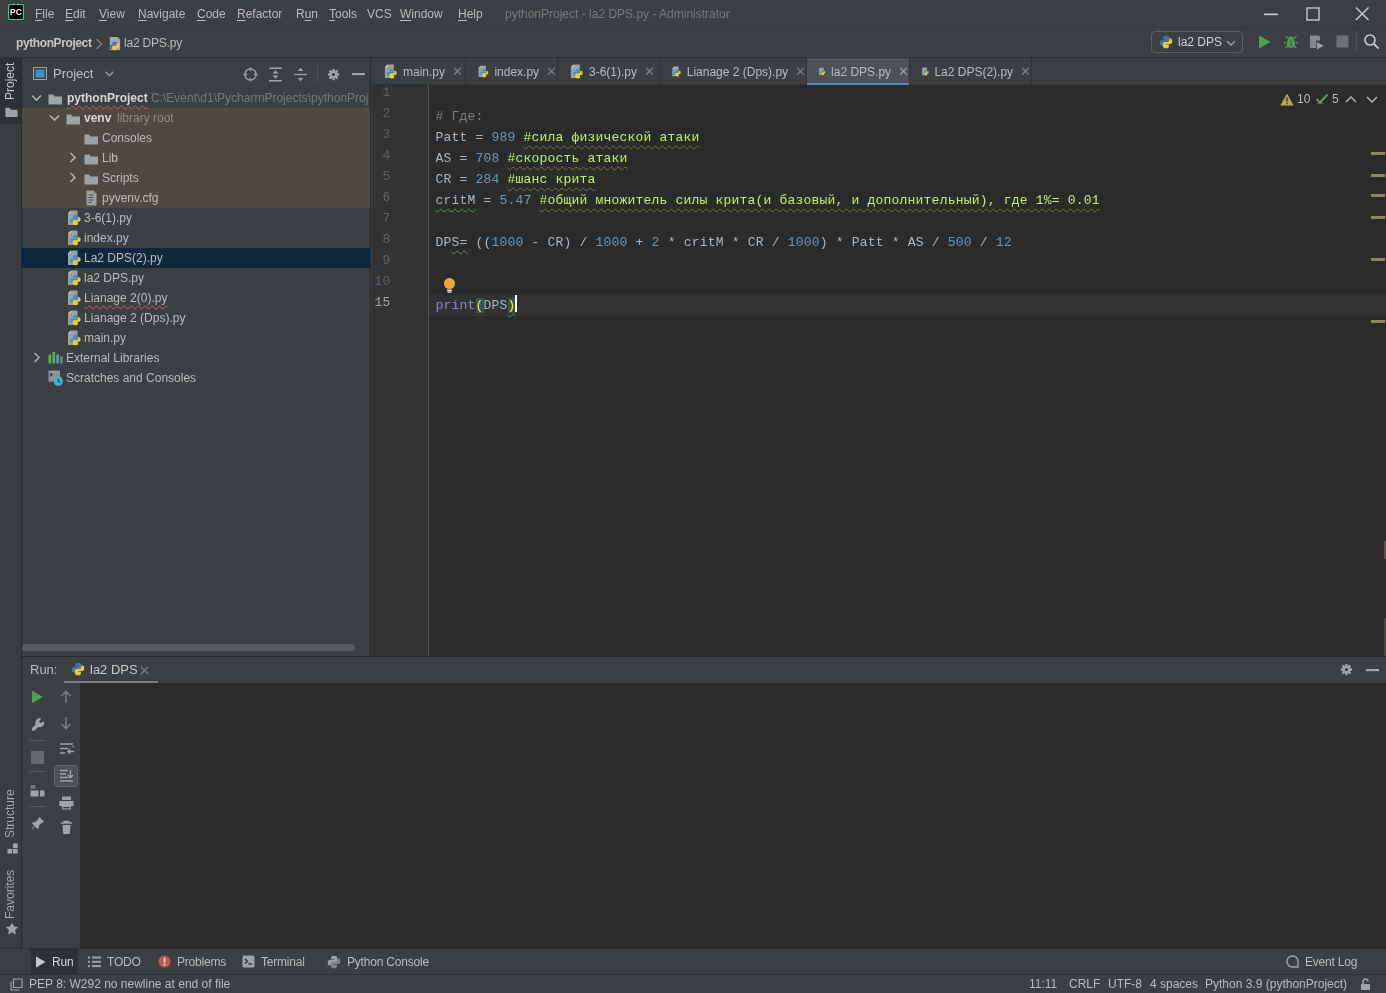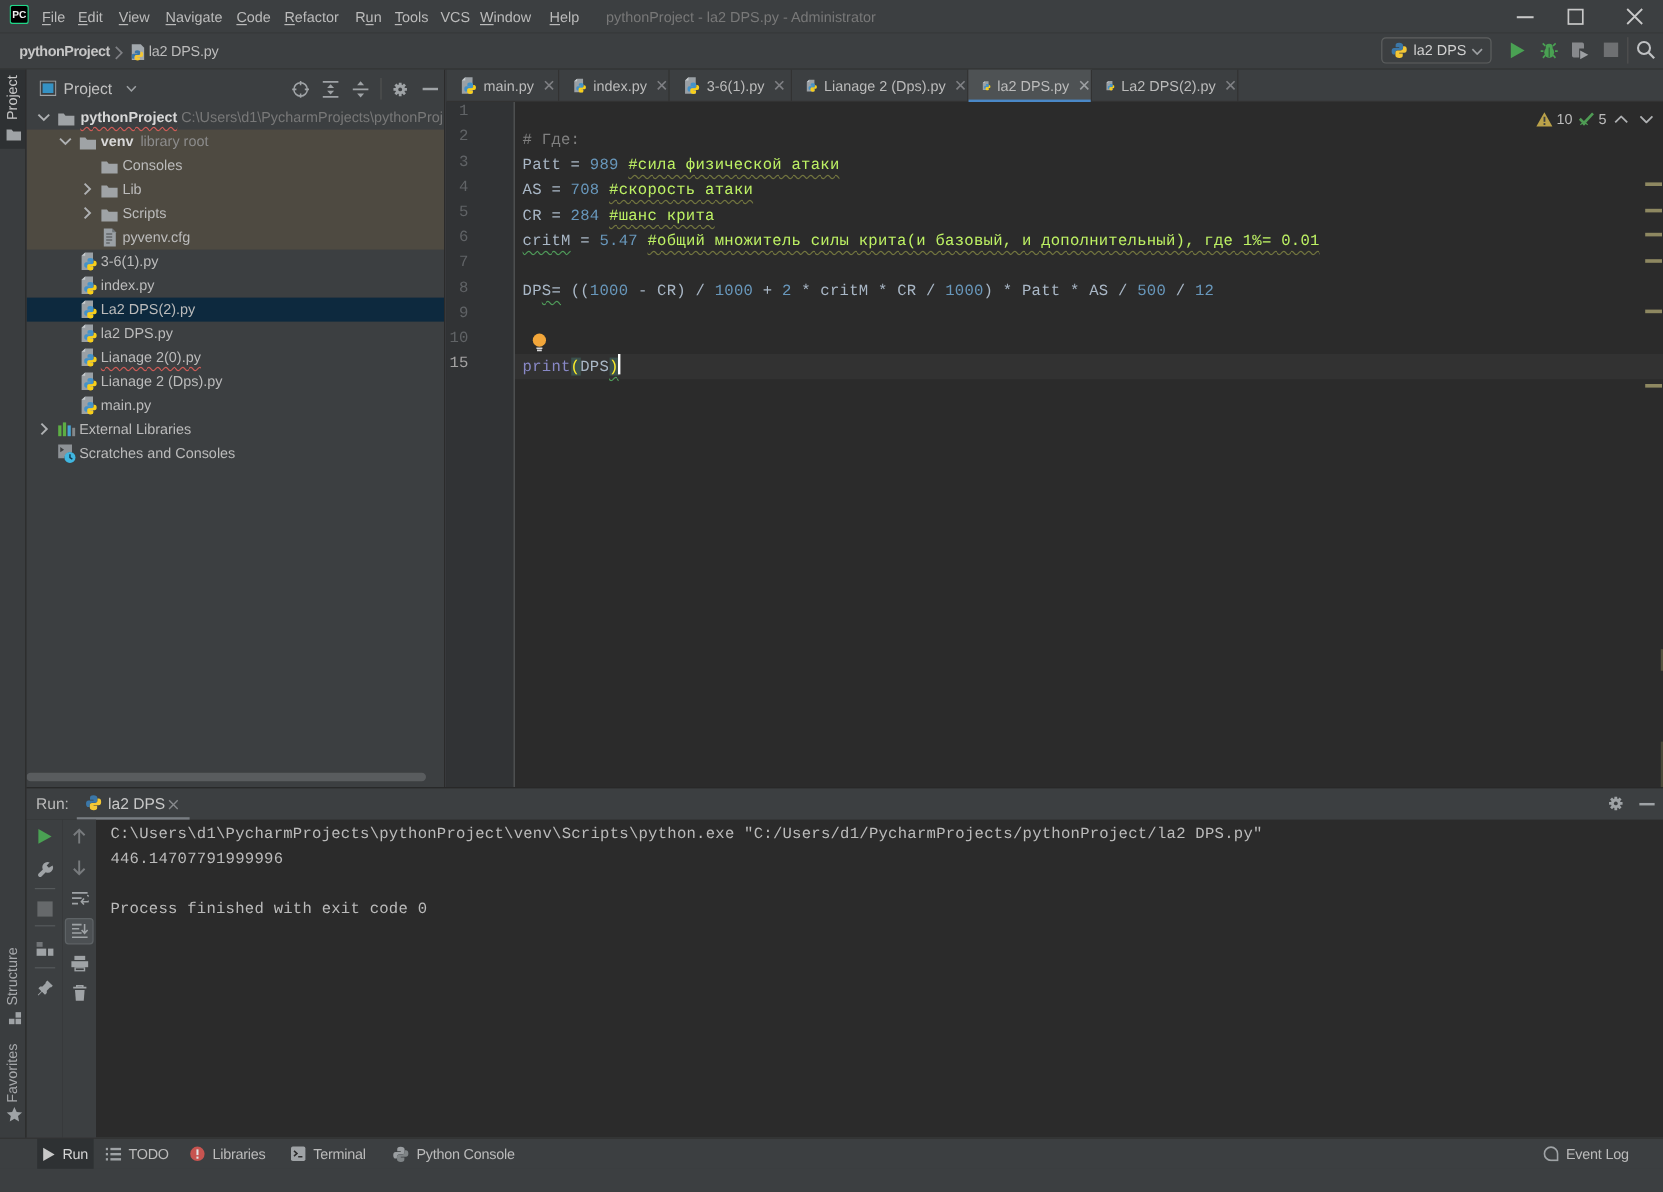--- a/index.html
+++ b/index.html
@@ -243,21 +243,21 @@
 
     <div id="tree">
       <div class="trow" style="top:30px">
         <svg class="abs" style="left:8px;top:3px" width="13" height="13" viewBox="0 0 13 13">
             <use href="#chevd"></use>
           </svg>
         <svg class="abs" style="left:26px;top:4px" width="14" height="13" viewBox="0 0 14 13">
             <use href="#folder"></use>
           </svg>
         <span class="abs" style="left:45px;font-weight:bold;color:#d8d8d8;text-decoration:underline wavy #cf5b56 1px;text-underline-offset:3px;">pythonProject</span>
-        <span class="abs gray" style="left:129px">C:\Users\d1\PycharmProjects\pythonProj</span>
+        <span class="abs gray" style="left:129px">C:\Event\d1\PycharmProjects\pythonProj</span>
       </div>
       <div class="trow" style="top:50px">
         <svg class="abs" style="left:26px;top:3px" width="13" height="13" viewBox="0 0 13 13">
             <use href="#chevd"></use>
           </svg>
         <svg class="abs" style="left:44px;top:4px" width="14" height="13" viewBox="0 0 14 13">
             <use href="#folder"></use>
           </svg>
         <span class="abs" style="left:62px;font-weight:bold;color:#d8d8d8">venv</span>
         <span class="abs" style="left:95px;color:#8c8c8c">library root</span>
@@ -491,24 +491,20 @@
           <rect x="3" y="0.5" width="9" height="3.5" fill="#9fa3a6"></rect>
           <rect x="0.5" y="5" width="14" height="5" fill="#9fa3a6"></rect>
           <rect x="3" y="10" width="9" height="3.5" fill="#9fa3a6"></rect>
           <rect x="4.2" y="11" width="6.6" height="1.4" fill="#3c3f41"></rect>
         </svg>
       <svg class="abs" style="left:8px;top:137px" width="13" height="15" viewBox="0 0 13 15">
           <path d="M1 3 h11 M4 3 V1.5 h5 V3" stroke="#9fa3a6" stroke-width="1.3" fill="none"></path>
           <path d="M2.5 5 h8 l-0.7 9 h-6.6 z" fill="#9fa3a6"></path>
         </svg>
     </div>
-    <div id="console" class="mono">C:\Users\d1\PycharmProjects\pythonProject\venv\Scripts\python.exe "C:/Users/d1/PycharmProjects/pythonProject/la2 DPS.py"
-446.14707791999996
-
-Process finished with exit code 0</div>
   </div>
 
   <div id="toolbar">
     <div class="tbitem" style="left:31px;width:47px;background:#2e3133;padding-left:4px">
       <svg width="11" height="12" viewBox="0 0 11 12">
           <path d="M1 0.5 L10.5 6 L1 11.5 Z" fill="#c8c8c8"></path>
         </svg>
       <span style="color:#d5d5d5">Run</span>
     </div>
     <div class="tbitem" style="left:88px">
@@ -523,21 +519,21 @@
           </g>
         </svg>
       <span>TODO</span>
     </div>
     <div class="tbitem" style="left:158px">
       <svg width="13" height="13" viewBox="0 0 13 13">
           <circle cx="6.5" cy="6.5" r="6" fill="#c75450"></circle>
           <rect x="5.7" y="2.8" width="1.7" height="4.8" fill="#e3e5e6"></rect>
           <rect x="5.7" y="8.8" width="1.7" height="1.8" fill="#e3e5e6"></rect>
         </svg>
-      <span>Libraries</span>
+      <span>Problems</span>
     </div>
     <div class="tbitem" style="left:242px">
       <svg width="13" height="13" viewBox="0 0 13 13">
           <rect x="0.5" y="0.5" width="12" height="12" rx="1.5" fill="#9fa3a6"></rect>
           <path d="M3 4 L5.5 6.2 L3 8.4" stroke="#2b2b2b" stroke-width="1.3" fill="none"></path>
           <path d="M6.5 9 H10" stroke="#2b2b2b" stroke-width="1.3"></path>
         </svg>
       <span>Terminal</span>
     </div>
     <div class="tbitem" style="left:327px">
@@ -550,14 +546,29 @@
       <span>Python Console</span>
     </div>
     <div class="tbitem" style="left:1286px">
       <svg width="13" height="13" viewBox="0 0 13 13">
           <path d="M6.5 1 a5.5 5.5 0 1 0 0 11 h5.5 v-5.5 a5.5 5.5 0 0 0 -5.5 -5.5 z" fill="none" stroke="#9fa3a6" stroke-width="1.4"></path>
         </svg>
       <span>Event Log</span>
     </div>
   </div>
 
+  <div id="statusbar">
+    <svg class="abs" style="left:10px;top:3px" width="13" height="13" viewBox="0 0 13 13">
+        <path d="M1 3.5 V12 H9.5 M3.5 1 H12 V9.5 H3.5 Z" fill="none" stroke="#9fa3a6" stroke-width="1.2"></path>
+      </svg>
+    <span class="abs" style="left:29px;top:2px">PEP 8: W292 no newline at end of file</span>
+    <span class="abs" style="left:1029px;top:2px">11:11</span>
+    <span class="abs" style="left:1069px;top:2px">CRLF</span>
+    <span class="abs" style="left:1108px;top:2px">UTF-8</span>
+    <span class="abs" style="left:1150px;top:2px">4 spaces</span>
+    <span class="abs" style="left:1205px;top:2px">Python 3.9 (pythonProject)</span>
+    <svg class="abs" style="left:1360px;top:3px" width="11" height="13" viewBox="0 0 11 13">
+        <rect x="1" y="6" width="9" height="6" fill="#9fa3a6"></rect>
+        <path d="M3 6 V3.5 a2.5 2.5 0 0 1 5 0" fill="none" stroke="#9fa3a6" stroke-width="1.5"></path>
+      </svg>
+  </div>
 
 </div>
 
 </body></html>

